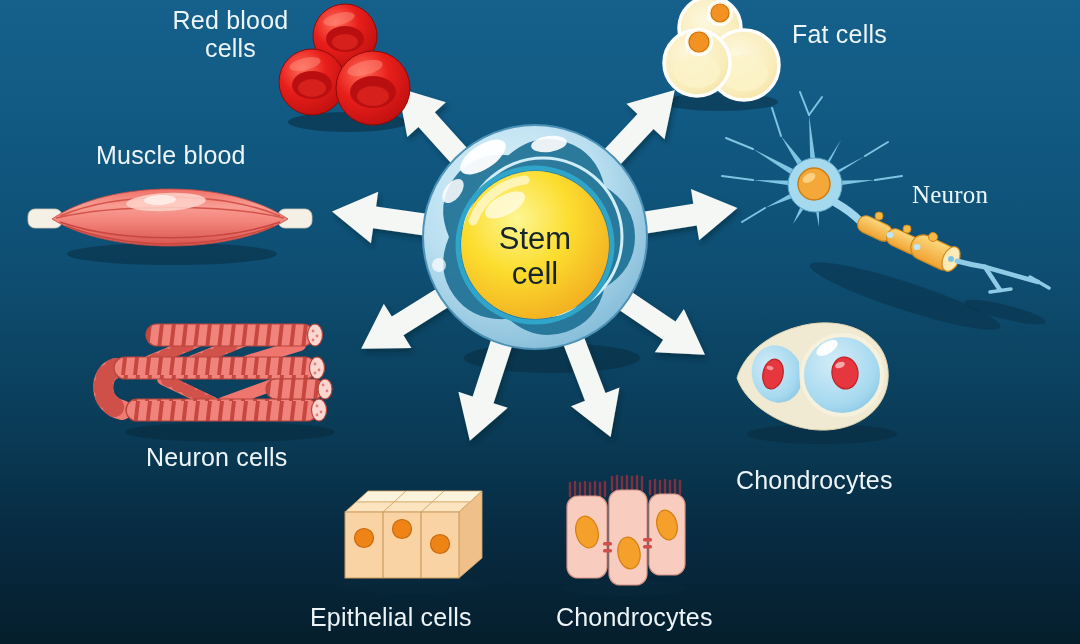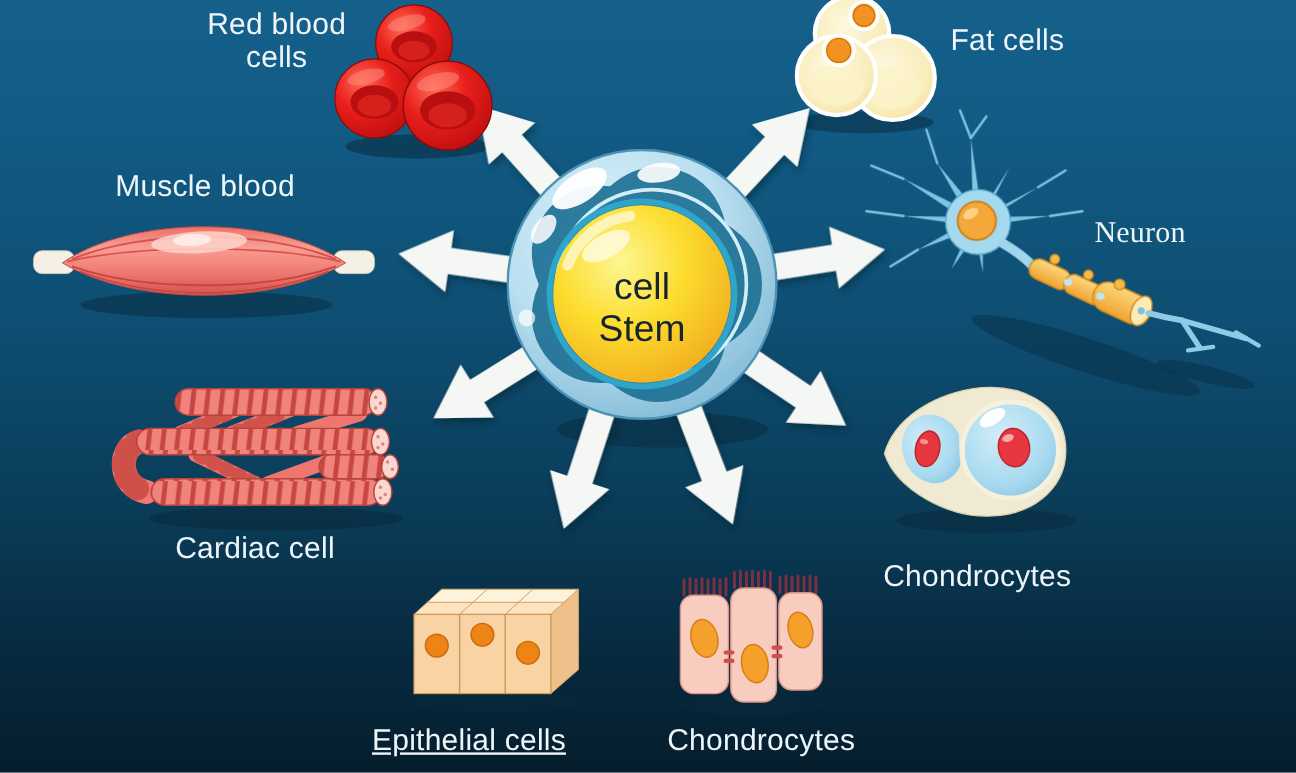--- a/index.html
+++ b/index.html
@@ -297,23 +297,23 @@
       <rect x="18" y="8" width="9" height="3.5" rx="1.5"></rect>
           <rect x="18" y="15" width="9" height="3.5" rx="1.5"></rect>
     </g>
   </g>
 </svg>
 
 <div class="label wrap" style="left:148px;top:6px;width:165px;">Red blood cells</div>
 <div class="label" style="left:792px;top:20px;text-align:center;">Fat cells</div>
 <div class="label" style="left:96px;top:141px;">Muscle blood</div>
 <div class="label" style="left:912px;top:181px;font-family:Liberation Serif, serif;">Neuron</div>
-<div class="label" style="left:146px;top:443px;">Cardiac cell</div>
+<div class="label" style="left:146px;top:443px;">Neuron cells</div>
 <div class="label" style="left:736px;top:466px;">Chondrocytes</div>
-<div class="label" style="left:310px;top:603px;text-decoration:underline;">Epithelial cells</div>
+<div class="label" style="left:310px;top:603px;">Epithelial cells</div>
 <div class="label" style="left:556px;top:603px;">Chondrocytes</div>
 
 <div id="stem-label">
+  <div>Stem</div>
   <div>cell</div>
-  <div>Stem</div>
 </div>
 
 </div>
 
 </body></html>

